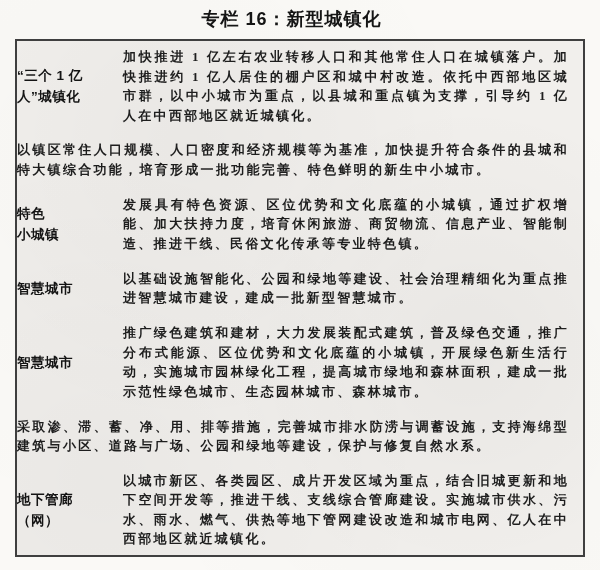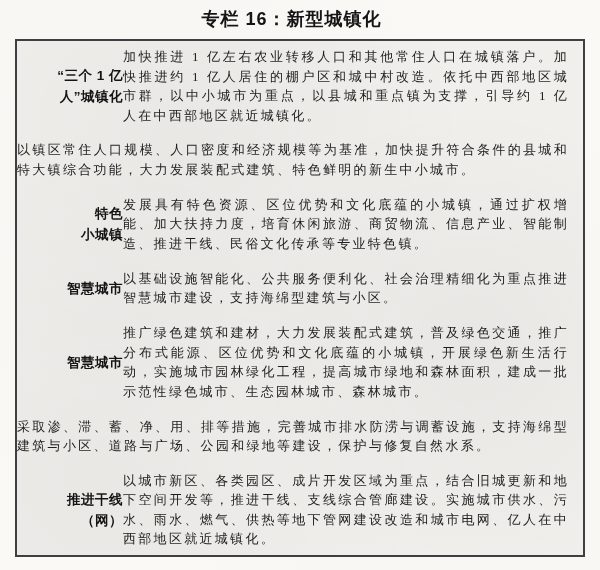--- a/index.html
+++ b/index.html
@@ -42,78 +42,79 @@
     justify-content: space-between;
     padding: 6px 0 6px 0;
   }
   .row {
     display: flex;
     align-items: center;
   }
   .hdr {
     width: 106px;
     flex: none;
-    text-align: right;
+    text-align: left;
     font-weight: bold;
     font-size: 13.5px;
     line-height: 21px;
     color: #141414;
     white-space: pre-line;
     letter-spacing: 0.5px;
   }
   .bodytext {
     flex: 1;
     font-family: "Liberation Serif", serif;
     font-size: 13px;
     line-height: 19.5px;
     letter-spacing: 2.3px;
     text-align: justify;
     color: #1e1e1e;
     padding-right: 14px;
+    font-weight: bold;
   }
 </style>
 </head>
 <body>
 
 <div class="page">
 
   <div class="title">专栏 16：新型城镇化</div>
 
   <div class="box-table">
 
     <div class="row">
       <div class="hdr">“三个 1 亿
 人”城镇化</div>
       <div class="bodytext">加快推进 1 亿左右农业转移人口和其他常住人口在城镇落户。加快推进约 1 亿人居住的棚户区和城中村改造。依托中西部地区城市群，以中小城市为重点，以县城和重点镇为支撑，引导约 1 亿人在中西部地区就近城镇化。</div>
     </div>
 
     <div class="row">
-      <div class="bodytext">以镇区常住人口规模、人口密度和经济规模等为基准，加快提升符合条件的县城和特大镇综合功能，大力发展装配式建筑、特色鲜明的新生中小城市。</div>
+      <div class="bodytext">以镇区常住人口规模、人口密度和经济规模等为基准，加快提升符合条件的县城和特大镇综合功能，培育形成一批功能完善、特色鲜明的新生中小城市。</div>
     </div>
 
     <div class="row">
       <div class="hdr">特色
 小城镇</div>
       <div class="bodytext">发展具有特色资源、区位优势和文化底蕴的小城镇，通过扩权增能、加大扶持力度，培育休闲旅游、商贸物流、信息产业、智能制造、推进干线、民俗文化传承等专业特色镇。</div>
     </div>
 
     <div class="row">
       <div class="hdr">智慧城市</div>
-      <div class="bodytext">以基础设施智能化、公共服务便利化、社会治理精细化为重点推进智慧城市建设，支持海绵型建筑与小区。</div>
+      <div class="bodytext">以基础设施智能化、公园和绿地等建设、社会治理精细化为重点推进智慧城市建设，建成一批新型智慧城市。</div>
     </div>
 
     <div class="row">
       <div class="hdr">智慧城市</div>
       <div class="bodytext">推广绿色建筑和建材，大力发展装配式建筑，普及绿色交通，推广分布式能源、区位优势和文化底蕴的小城镇，开展绿色新生活行动，实施城市园林绿化工程，提高城市绿地和森林面积，建成一批示范性绿色城市、生态园林城市、森林城市。</div>
     </div>
 
     <div class="row">
       <div class="bodytext">采取渗、滞、蓄、净、用、排等措施，完善城市排水防涝与调蓄设施，支持海绵型建筑与小区、道路与广场、公园和绿地等建设，保护与修复自然水系。</div>
     </div>
 
     <div class="row">
-      <div class="hdr">推进干线
+      <div class="hdr">地下管廊
 （网）</div>
       <div class="bodytext">以城市新区、各类园区、成片开发区域为重点，结合旧城更新和地下空间开发等，推进干线、支线综合管廊建设。实施城市供水、污水、雨水、燃气、供热等地下管网建设改造和城市电网、亿人在中西部地区就近城镇化。</div>
     </div>
 
   </div>
 </div>
 
 </body></html>

